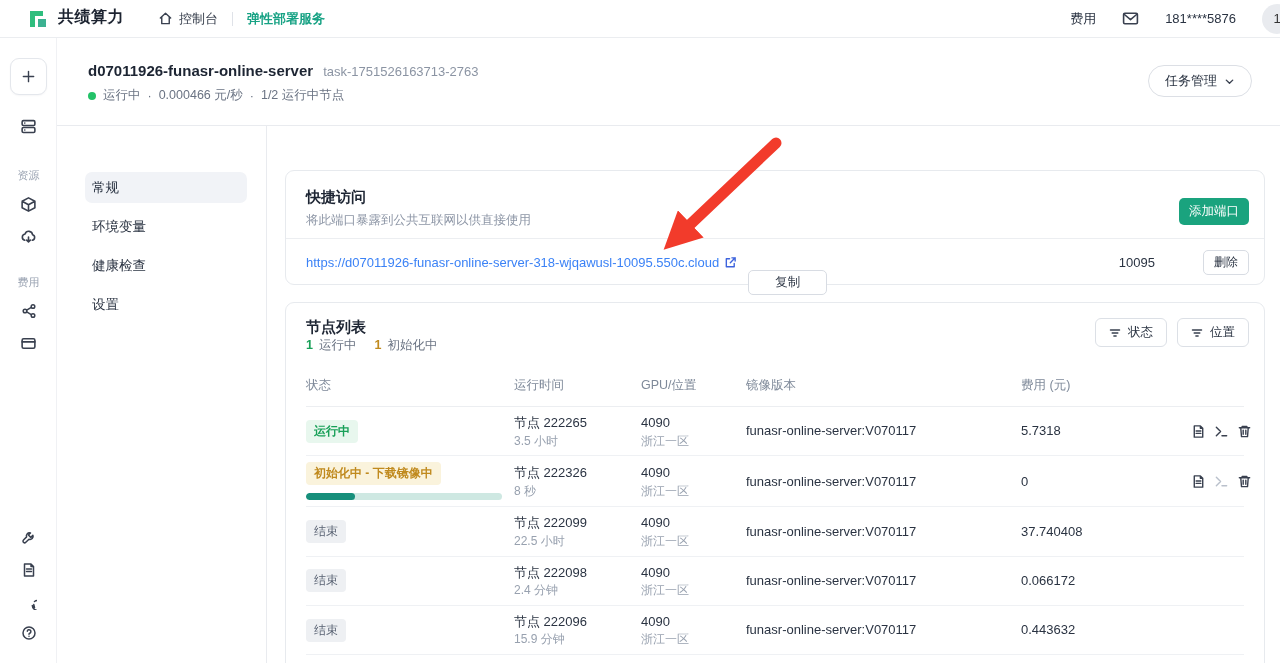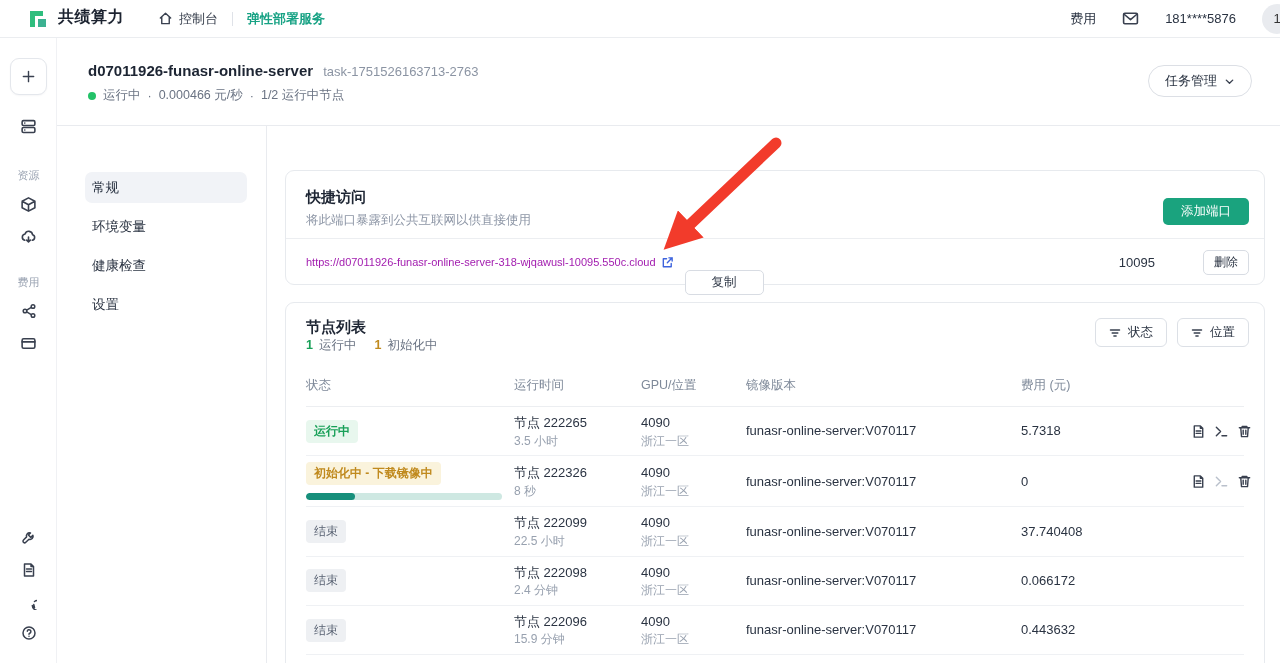--- a/index.html
+++ b/index.html
@@ -50,25 +50,25 @@
     padding-left:7px; font-size:13.5px; color:#2a3342; cursor:pointer; }
   .menu-item:first-child { margin-top:46px; }
   .menu-item.active { background:#f1f3f7; }
 
   
   .card { position:absolute; left:285px; width:980px; background:#fff; border:1px solid #e7eaee;
     border-radius:9px; z-index:1; }
   .card1 { top:170px; height:115px; }
   .c1-title { position:absolute; left:20px; top:17px; font-size:15px; font-weight:700; color:#1d2533; }
   .c1-sub { position:absolute; left:20px; top:41px; font-size:12.5px; color:#8c95a5; }
-  .addport-btn { position:absolute; right:15px; top:27px; height:27px; padding:0 18px; border:none; border-radius:5px;
+  .addport-btn { position:absolute; right:15px; top:27px; height:27px; padding:0 10px; border:none; border-radius:5px;
     background:#1aa37e; color:#fff; font-size:12.5px; display:flex; align-items:center; cursor:pointer; }
   .c1-row { position:absolute; left:0; top:67px; width:100%; height:47px; border-top:1px solid #eceef1;
     display:flex; align-items:center; padding:0 15px 0 20px; }
-  .url-link { font-size:11px; color:#a21caf; text-decoration:none; display:flex; align-items:center; gap:5px; cursor:pointer; }
+  .url-link { font-size:13px; color:#3b82f6; text-decoration:none; display:flex; align-items:center; gap:5px; cursor:pointer; }
   .copy-btn { margin-left:11px; height:25px; padding:0 26px; border:1px solid #d8dce3; border-radius:5px; background:#fff;
     font-size:12.5px; color:#2a3342; cursor:pointer;margin-top:41px; }
   .c1-right { margin-left:auto; display:flex; align-items:center; gap:48px; }
   .port-num { font-size:13px; color:#2a3342; }
   .del-btn { height:25px; padding:0 10px; border:1px solid #d8dce3; border-radius:5px; background:#fff;
     font-size:12px; color:#2a3342; cursor:pointer; }
 
   .card2 { top:302px; height:600px; }
   .c2-head { display:flex; align-items:flex-start; padding:15px 15px 0 20px; }
   .c2-title { font-size:15px; font-weight:700; color:#1d2533; }

